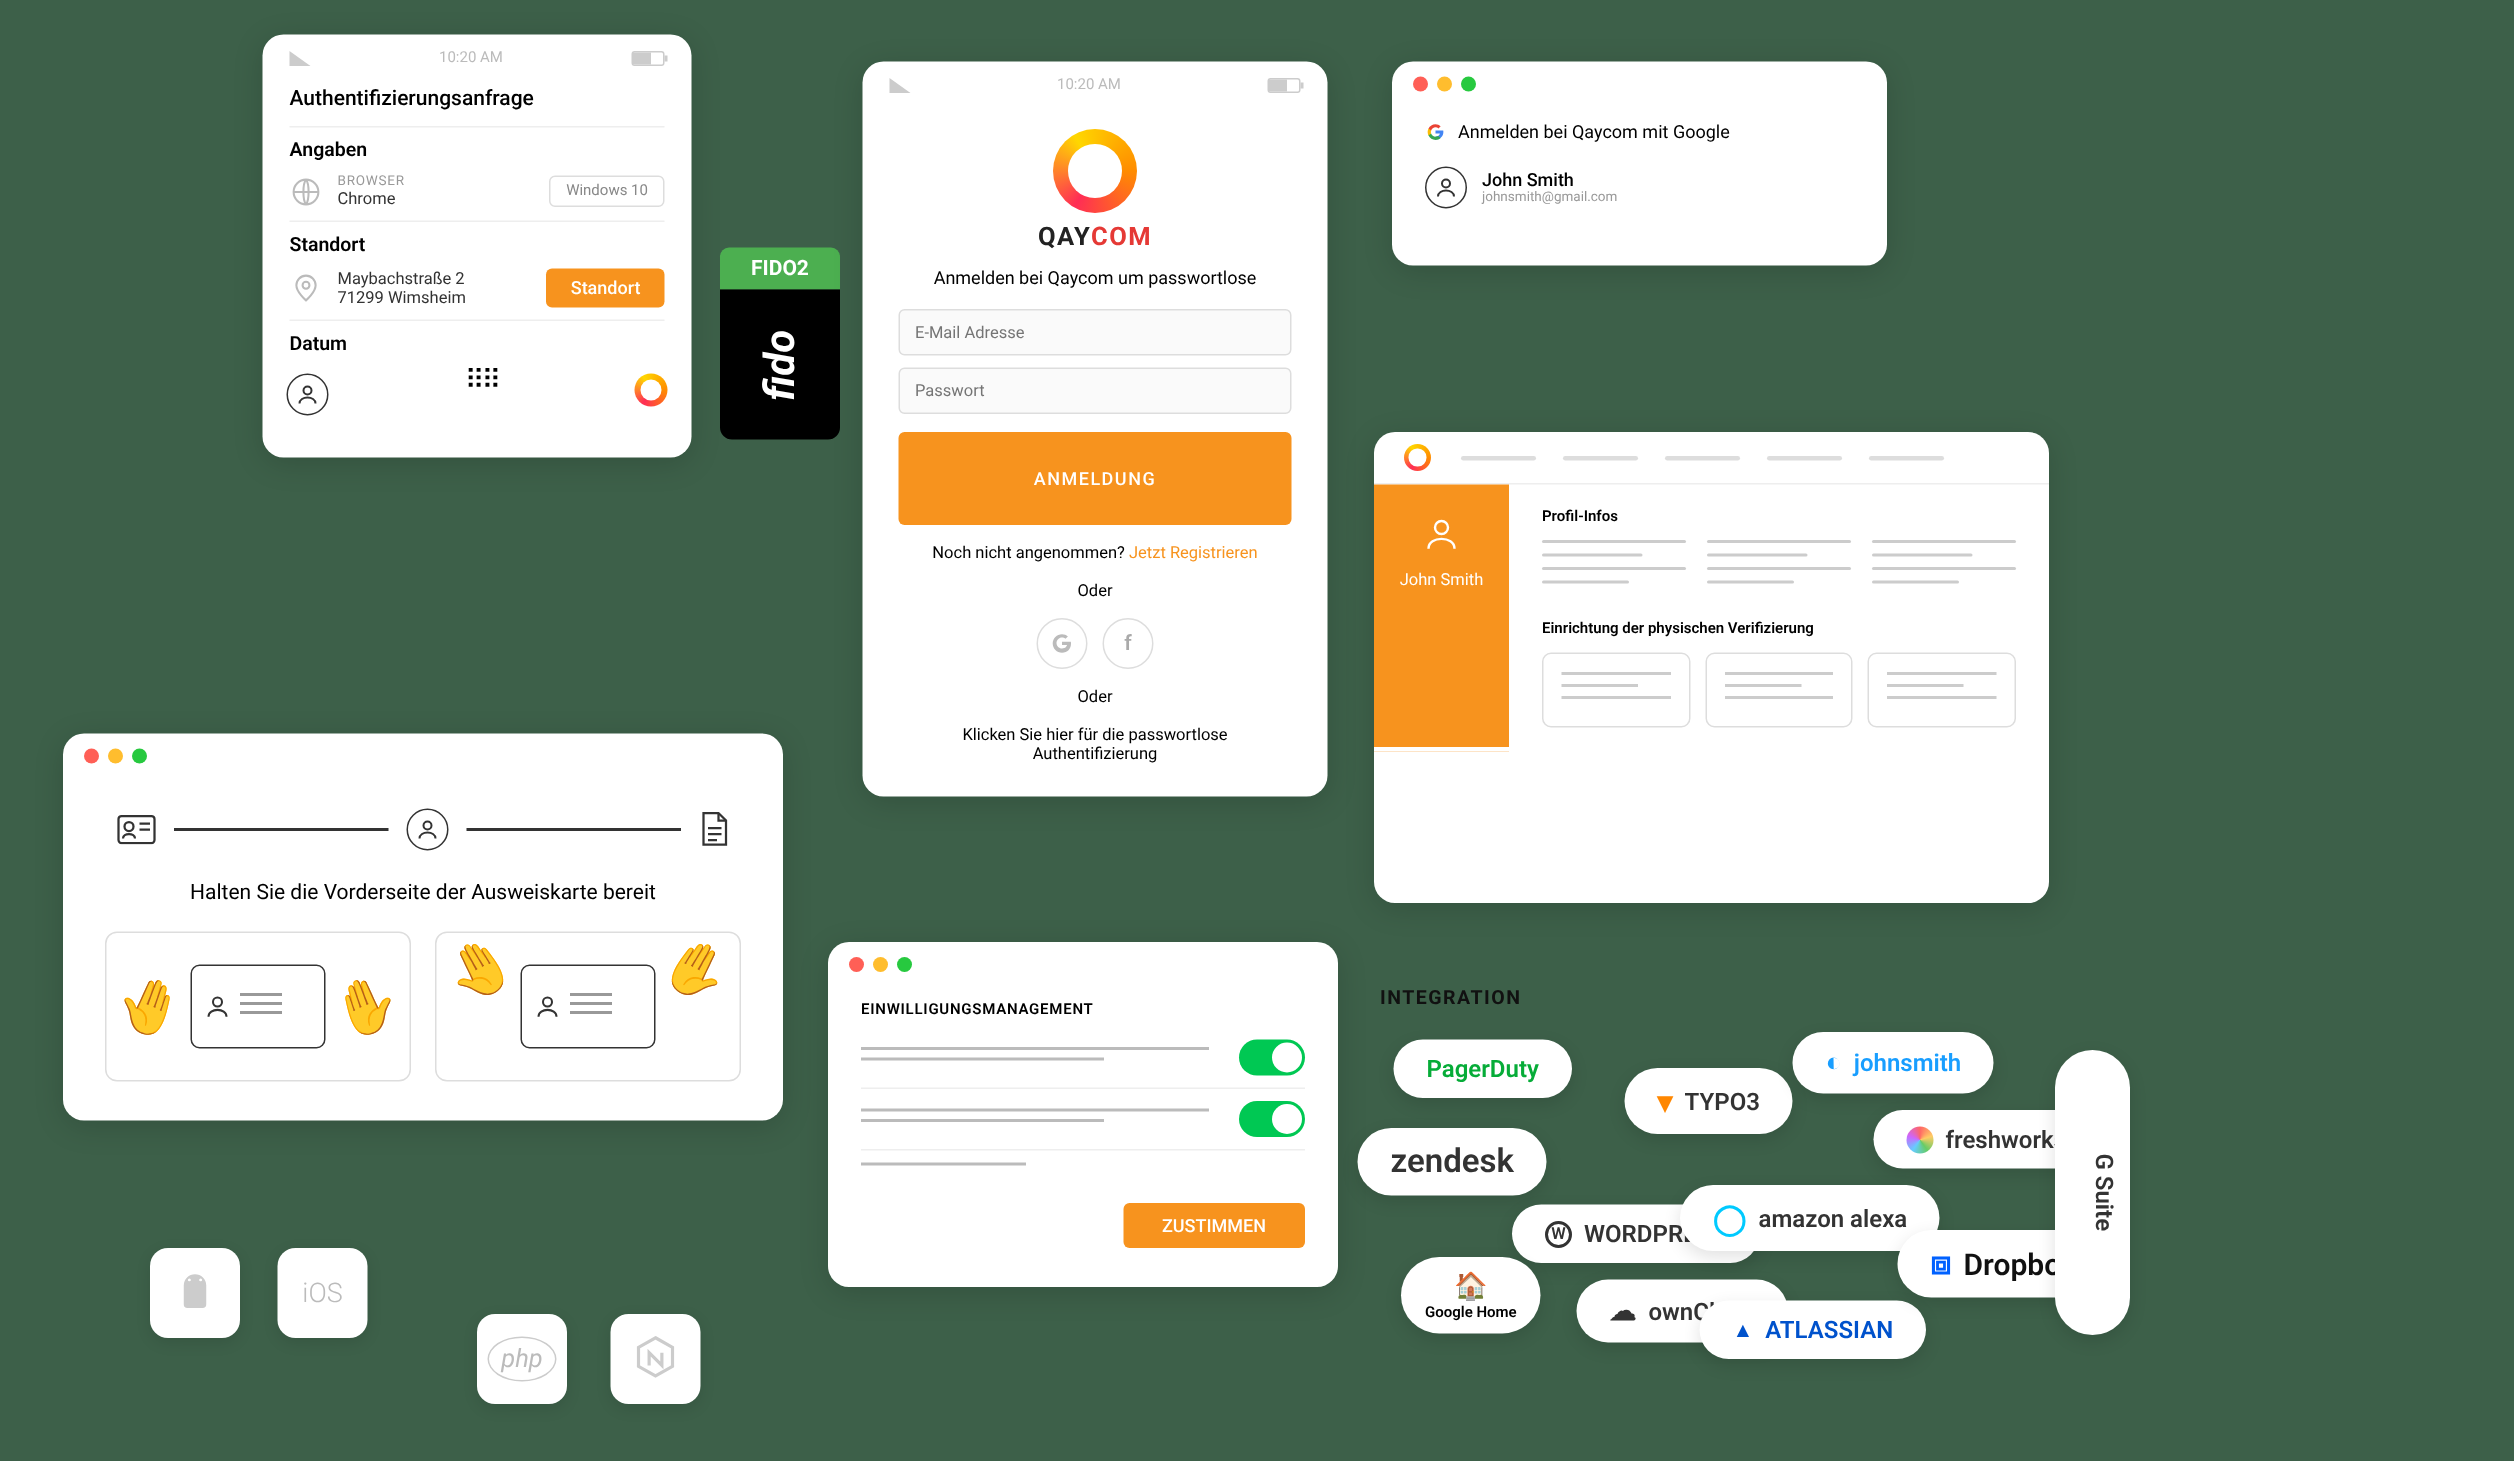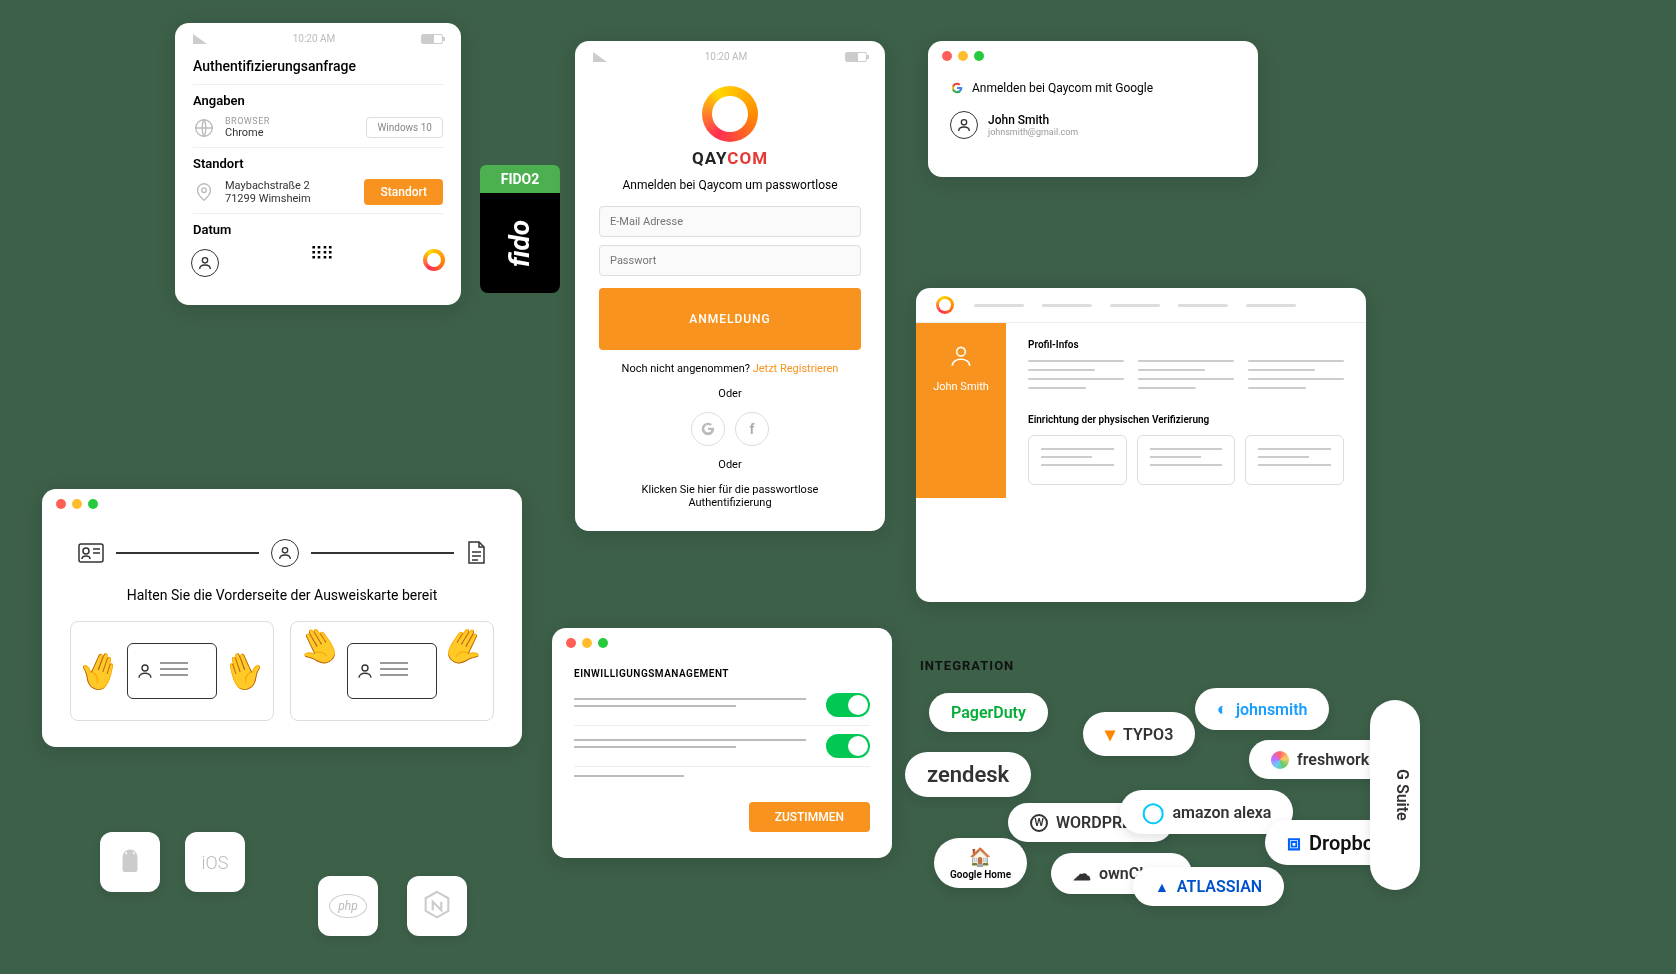--- a/index.html
+++ b/index.html
@@ -98,21 +98,21 @@
   
   #consent { left:552px; top:628px; width:340px; padding-bottom:16px; }
   #consent .body { padding:10px 22px; }
   #consent h5 { font-size:10px; font-weight:600; letter-spacing:0.5px; margin-bottom:14px; }
   #consent .trow { display:flex; align-items:center; justify-content:space-between; margin-bottom:8px; }
   #consent .tlines { flex:1; margin-right:20px; }
   #consent .tlines div { height:2px; background:#bbb; margin-bottom:5px; }
   #consent .btn-primary { float:right; padding:8px 26px; margin-top:12px; }
 
   
-  .platbox { position:absolute; width:60px; height:60px; background:#fff; border-radius:12px; box-shadow:0 3px 10px rgba(0,0,0,0.1); display:flex; align-items:center; justify-content:center; color:#bbb; font-size:12px; }
+  .platbox { position:absolute; width:60px; height:60px; background:#fff; border-radius:12px; box-shadow:0 3px 10px rgba(0,0,0,0.1); display:flex; align-items:center; justify-content:center; color:#bbb; font-size:17px; }
 
   
   #integ-title { position:absolute; left:920px; top:658px; font-size:13px; font-weight:700; letter-spacing:1px; color:#111; }
 
   
   .swirl { background: conic-gradient(from 90deg, #ff8c00, #ff2d55, #ffd700, #ff8c00); border-radius:50%; position:relative; }
   .swirl::after { content:''; position:absolute; inset:18%; background:#fff; border-radius:50%; }
 </style>
 </head>
 <body>

